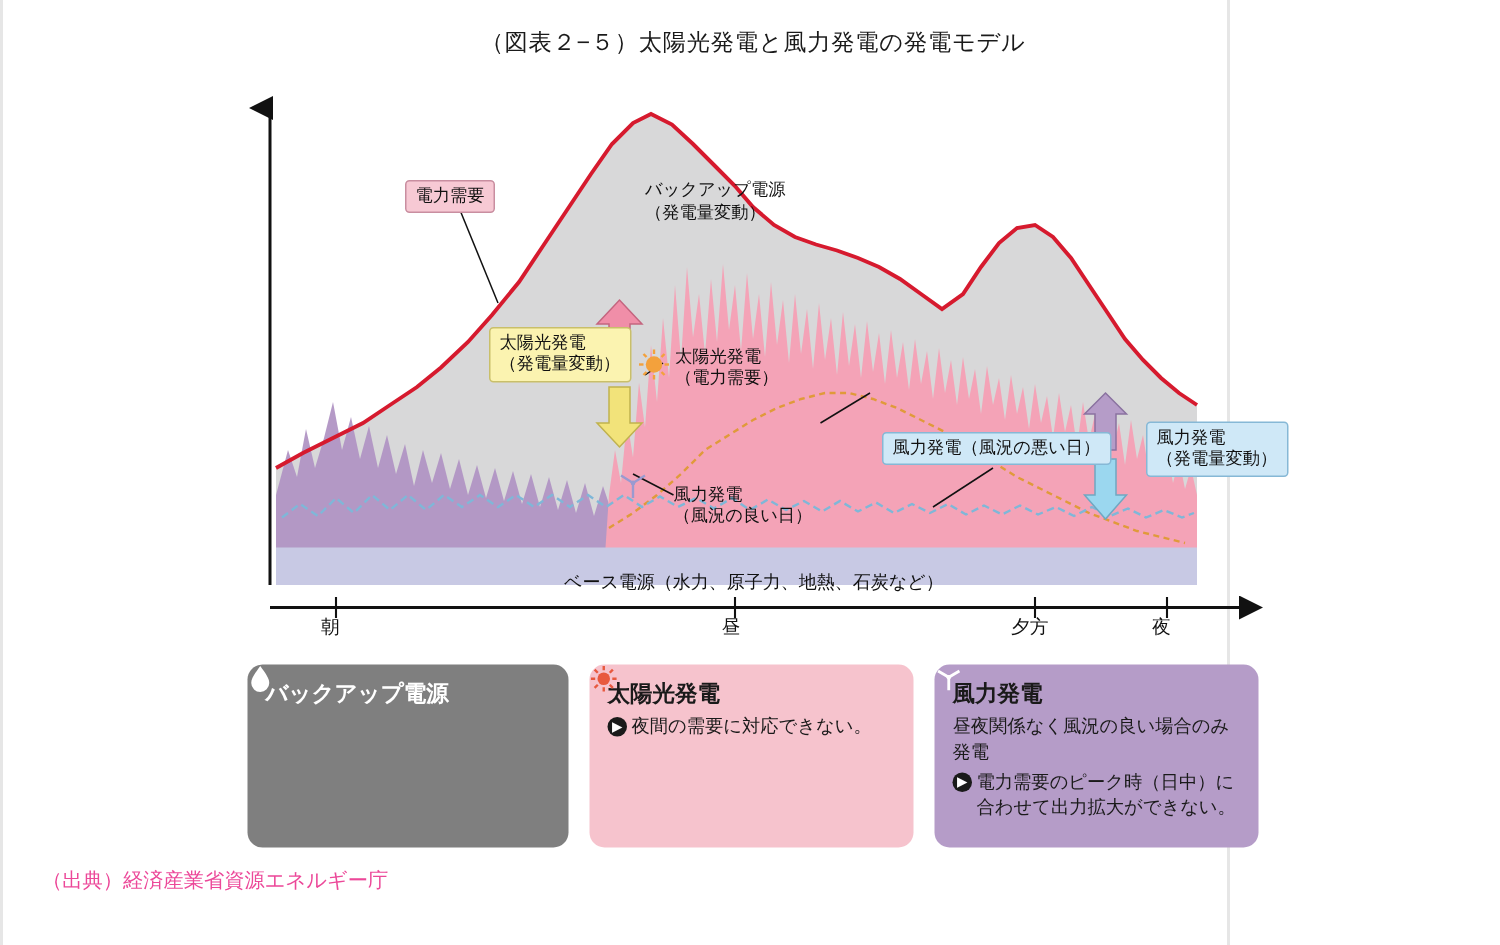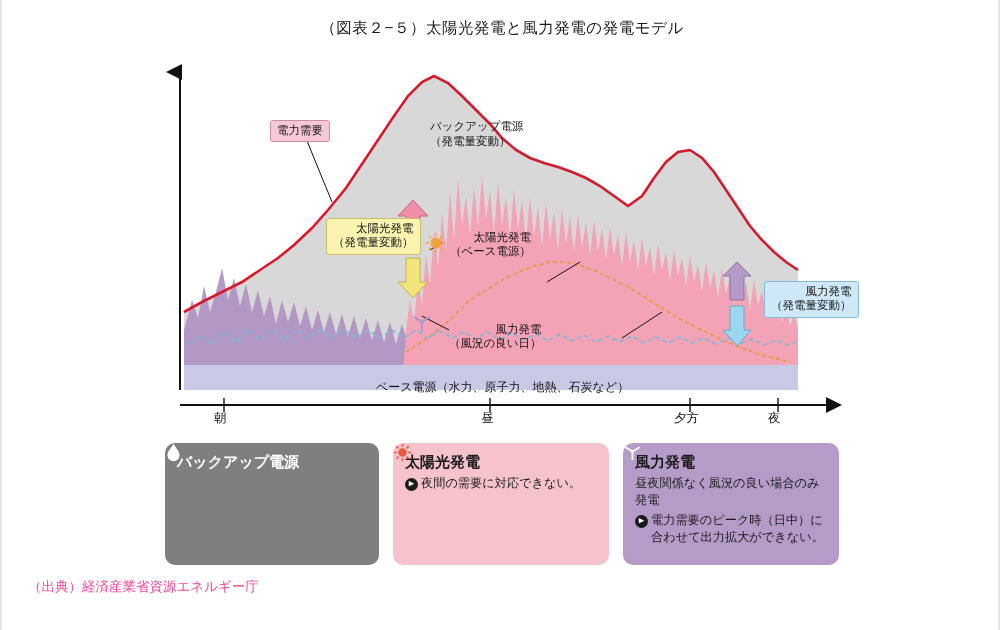--- a/index.html
+++ b/index.html
@@ -2,21 +2,21 @@
 <html><head>
 <meta charset="utf-8">
 <style>
   html,body{margin:0;padding:0;}
   body{
     width:1000px;height:630px;
     background:#ffffff;
     font-family:"Liberation Sans","DejaVu Sans",sans-serif;
     overflow:hidden;
   }
-  #root{position:relative;width:1000px;height:630px;box-sizing:border-box;border-left:2px solid #e6e6e6;border-right:2px solid #e6e6e6;font-family:Liberation Mono, monospace;}
+  #root{position:relative;width:820px;height:630px;box-sizing:border-box;border-left:2px solid #e6e6e6;border-right:2px solid #e6e6e6;}
   .title{
     position:absolute;top:18px;left:0;width:1000px;text-align:center;
     font-size:15.5px;color:#1a1a1a;letter-spacing:.5px;
   }
   .source{
     position:absolute;left:26px;top:578px;font-size:13.5px;color:#ec4899;
   }
   svg{position:absolute;left:0;top:0;}
   
   .cards{position:absolute;left:163px;top:443px;width:680px;height:122px;display:flex;gap:14px;}
@@ -25,21 +25,21 @@
   .card.pink{background:#f6c3cd;color:#1a1a1a;width:216px;}
   .card.purple{background:#b59cc8;color:#1a1a1a;width:216px;}
   .card-head{display:flex;align-items:center;gap:7px;font-size:15px;font-weight:bold;margin-bottom:4px;}
   .card-body{font-size:12.2px;line-height:1.42;}
   .card-note{font-size:12.2px;line-height:1.42;display:flex;gap:3px;margin-top:2px;}
   .bullet{display:inline-block;width:13px;height:13px;border-radius:50%;background:#1a1a1a;color:#fff;font-size:9px;line-height:13px;text-align:center;flex:0 0 13px;margin-top:2px;}
   .icon-drop{width:17px;height:19px;flex:0 0 17px;}
   .icon-sun{width:19px;height:19px;flex:0 0 19px;}
   .icon-wind{width:19px;height:19px;flex:0 0 19px;}
   
-  .lbl{position:absolute;font-size:11.5px;line-height:1.25;color:#111;white-space:nowrap;text-align:right;}
+  .lbl{position:absolute;font-size:11.5px;line-height:1.25;color:#111;white-space:nowrap;}
   .lbl.box{border:1px solid #888;border-radius:3px;padding:3px 6px;}
   .lbl.pinkbox{background:#f7c9d4;border-color:#c98ea0;}
   .lbl.yellowbox{background:#fbf3b0;border-color:#c9bf6a;}
   .lbl.bluebox{background:#cfe8f7;border-color:#86b8d6;}
   .lbl.plain{background:transparent;}
   .axis-lbl{position:absolute;font-size:12.5px;color:#111;}
 </style>
 </head>
 <body>
 
@@ -173,29 +173,30 @@
   <div class="lbl plain" style="left:428px;top:120px;">バックアップ電源</div>
   <div class="lbl plain" style="left:428px;top:135px;">（発電量変動）</div>
 
   <div class="lbl box yellowbox" style="left:324px;top:218px;">
     <div>太陽光発電</div>
     <div>（発電量変動）</div>
   </div>
 
   <div class="lbl plain" style="left:448px;top:231px;">
     <div>太陽光発電</div>
-    <div>（ベース電源）</div>
+    <div>（電力需要）</div>
   </div>
 
 
   <div class="lbl plain" style="left:447px;top:323px;">
     <div>風力発電</div>
     <div>（風況の良い日）</div>
   </div>
 
+  <div class="lbl box bluebox" style="left:586px;top:288px;">風力発電（風況の悪い日）</div>
 
   <div class="lbl box bluebox" style="left:762px;top:281px;">
     <div>風力発電</div>
     <div>（発電量変動）</div>
   </div>
 
   <div class="lbl plain" style="left:374px;top:381px;font-size:12px;">ベース電源（水力、原子力、地熱、石炭など）</div>
 
   <div class="axis-lbl" style="left:212px;top:410px;">朝</div>
   <div class="axis-lbl" style="left:479px;top:410px;">昼</div>

